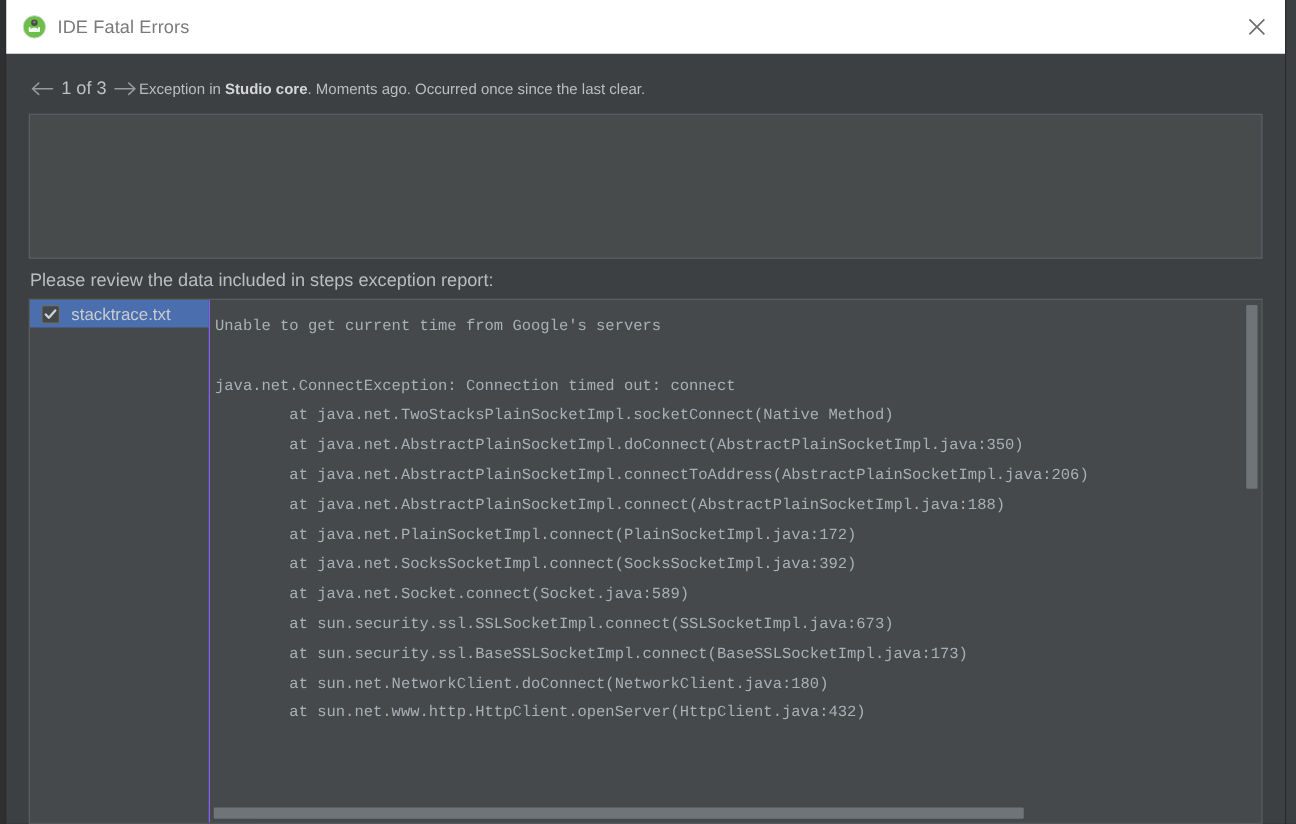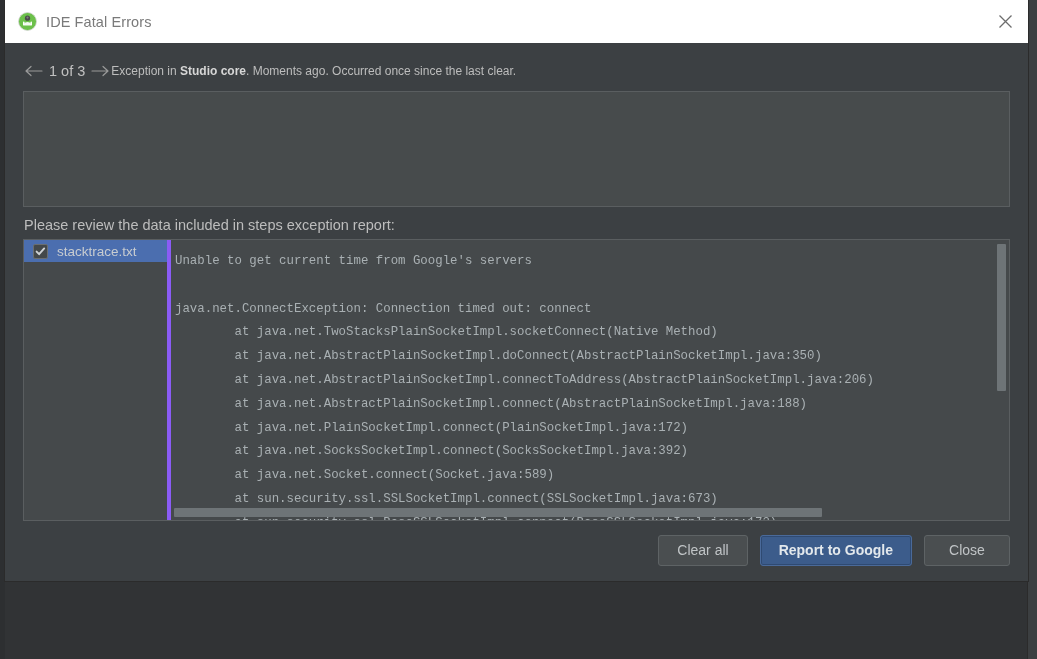--- a/index.html
+++ b/index.html
@@ -39,21 +39,21 @@
     width: 8px; height: 38px;
     background: #3c3f41;
   }
 
   
   #dialog {
     position: absolute;
     left: 5px;
     top: 0;
     width: 1023px;
-    height: 581px;
+    height: 659px;
     background: #3c4043;
     box-shadow: 0 0 0 1px #2b2b2b;
     display: flex;
     flex-direction: column;
   }
 
   
   .titlebar {
     height: 43px;
     min-height: 43px;
@@ -148,21 +148,21 @@
     box-sizing: border-box;
     background: #45494b;
     min-height: 0;
     position: relative;
     margin-bottom: 0;
   }
   .file-list {
     width: 143px;
     min-width: 143px;
     background: #45494b;
-    border-right: 4px solid #8b5cf6;
+    border-right: 1px solid #8b5cf6;
     padding-top: 0;
   }
   .file-item {
     display: flex;
     align-items: center;
     height: 22px;
     padding-left: 9px;
     background: #4b6eaf;
   }
   .file-cb {
@@ -352,19 +352,14 @@
           <div class="thumb"></div>
         </div>
         <div class="vscroll">
           <div class="thumb"></div>
         </div>
       </div>
     </div>
 
   </div>
 
-  <div class="button-row">
-    <div class="btn">Clear all</div>
-    <div class="btn primary">Report to Google</div>
-    <div class="btn">Close</div>
-  </div>
 
 </div>
 
 </body></html>

